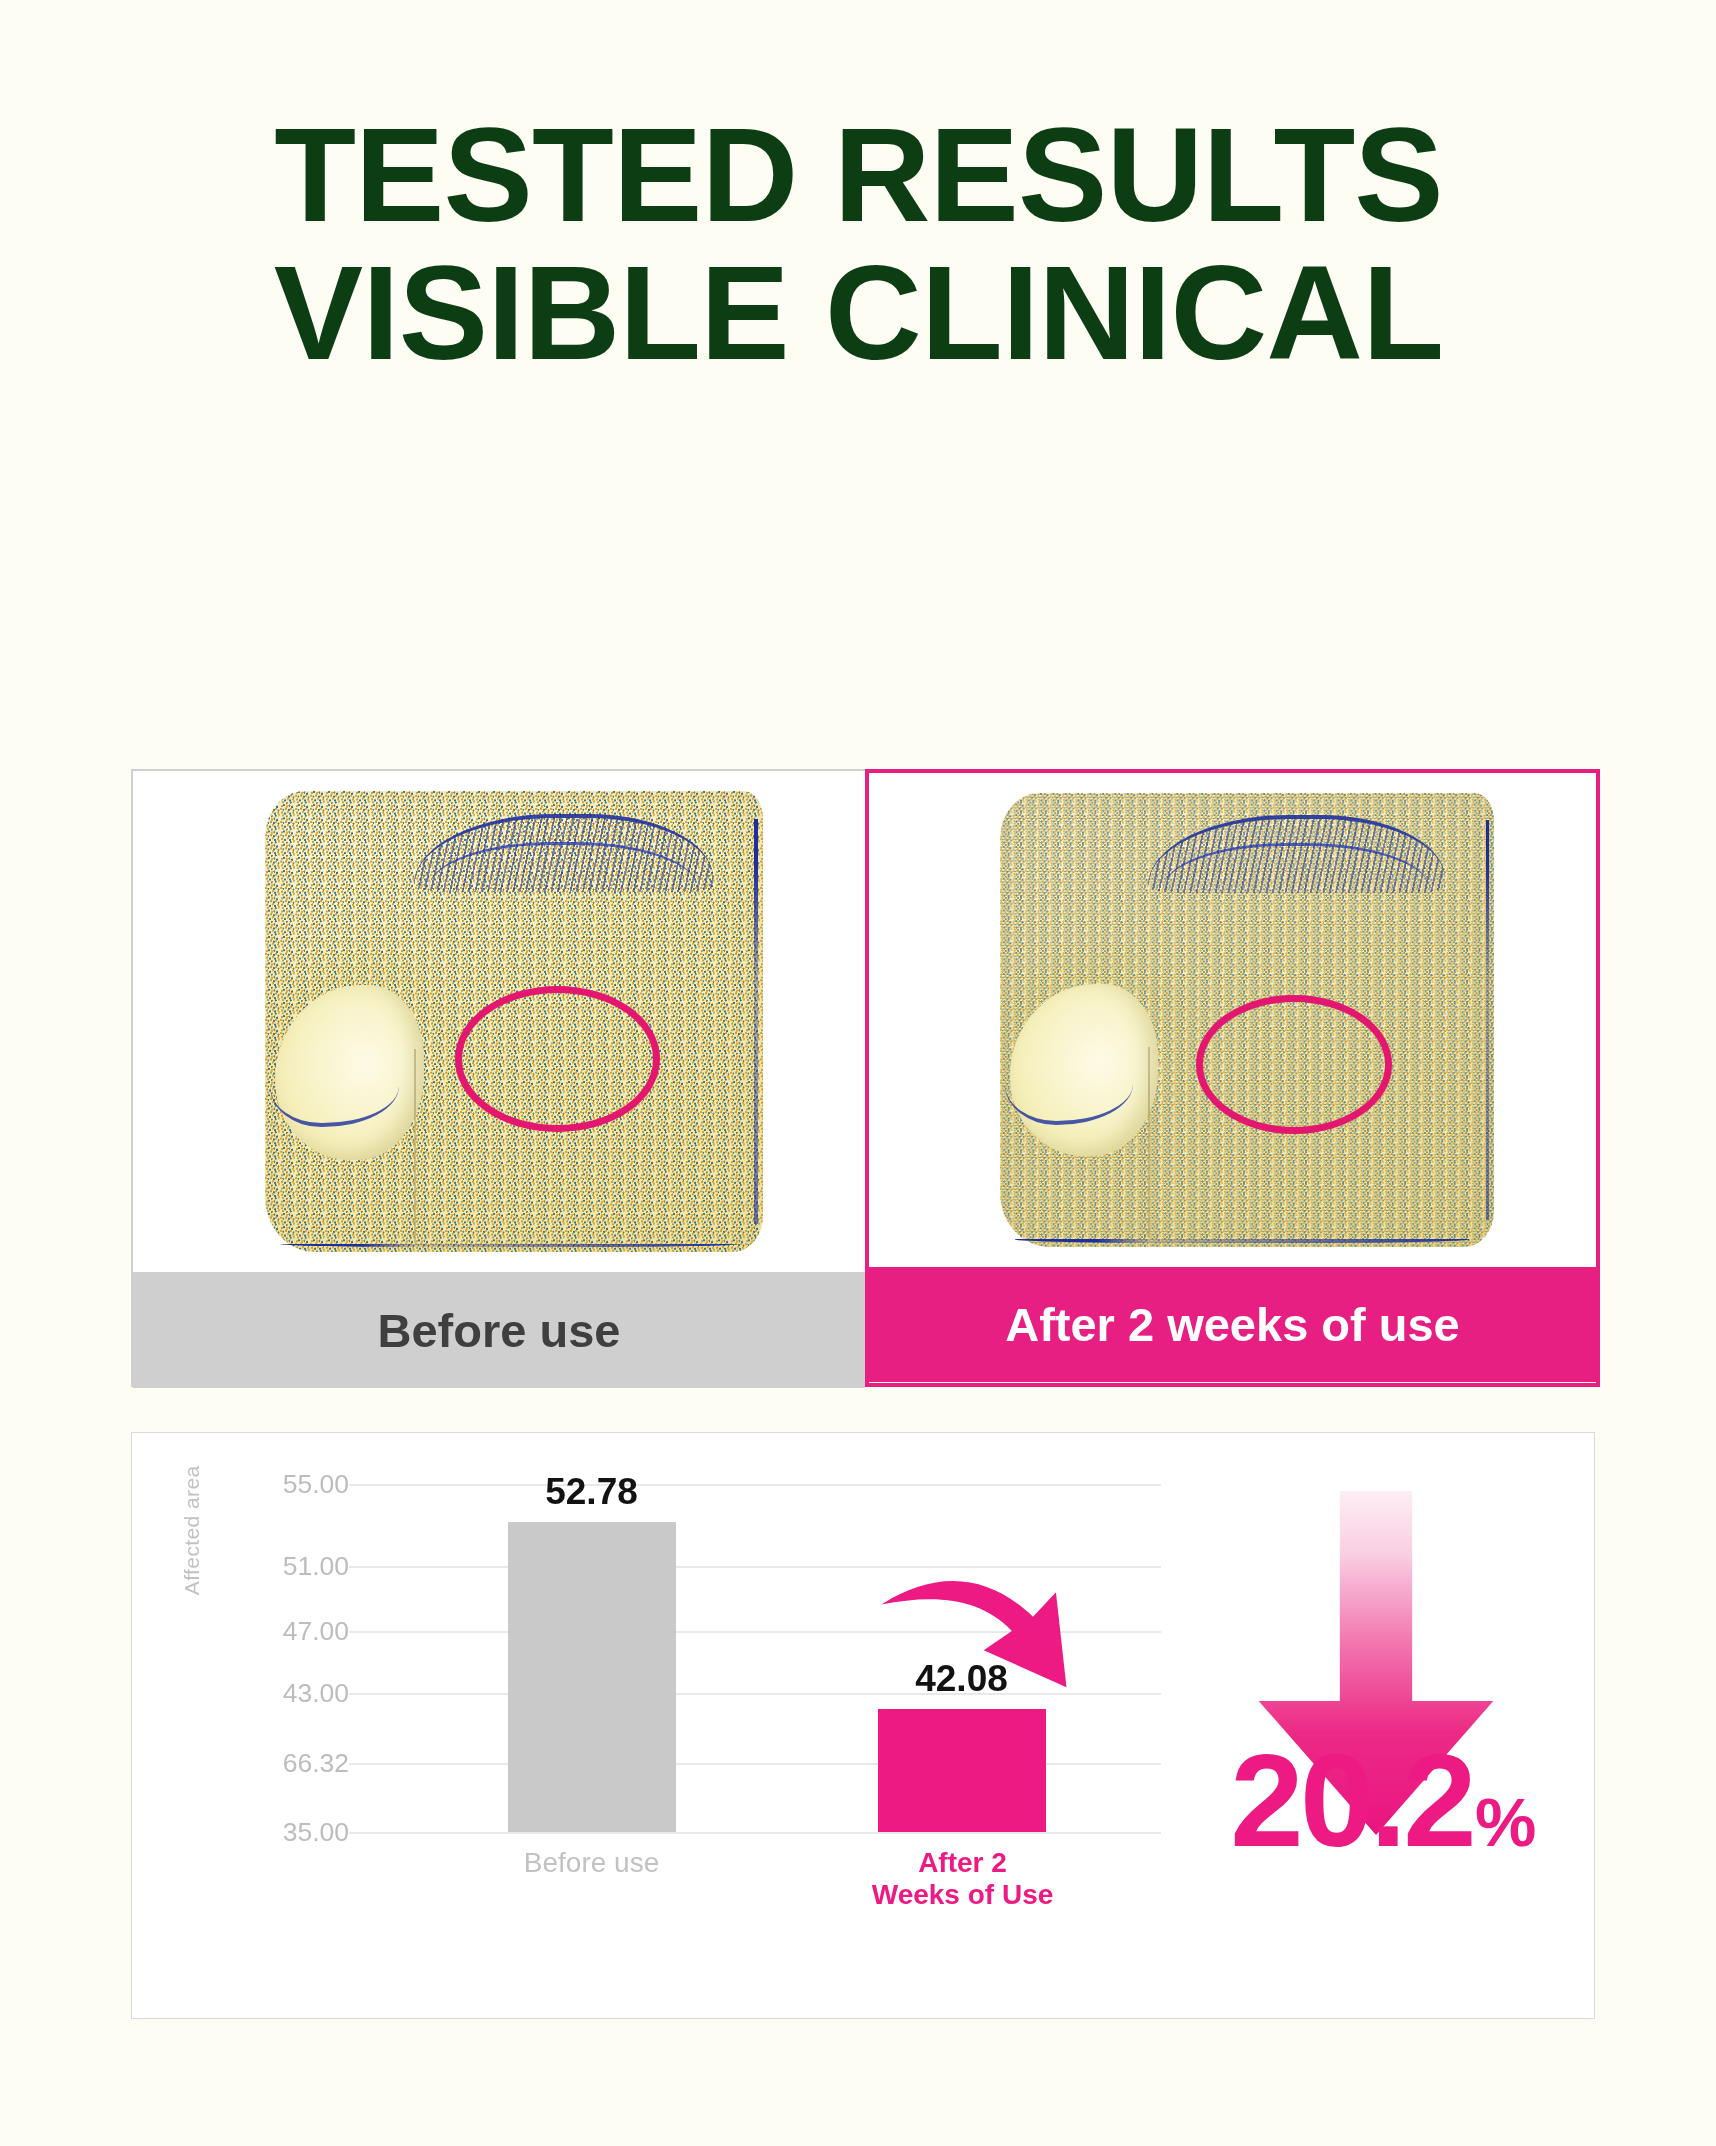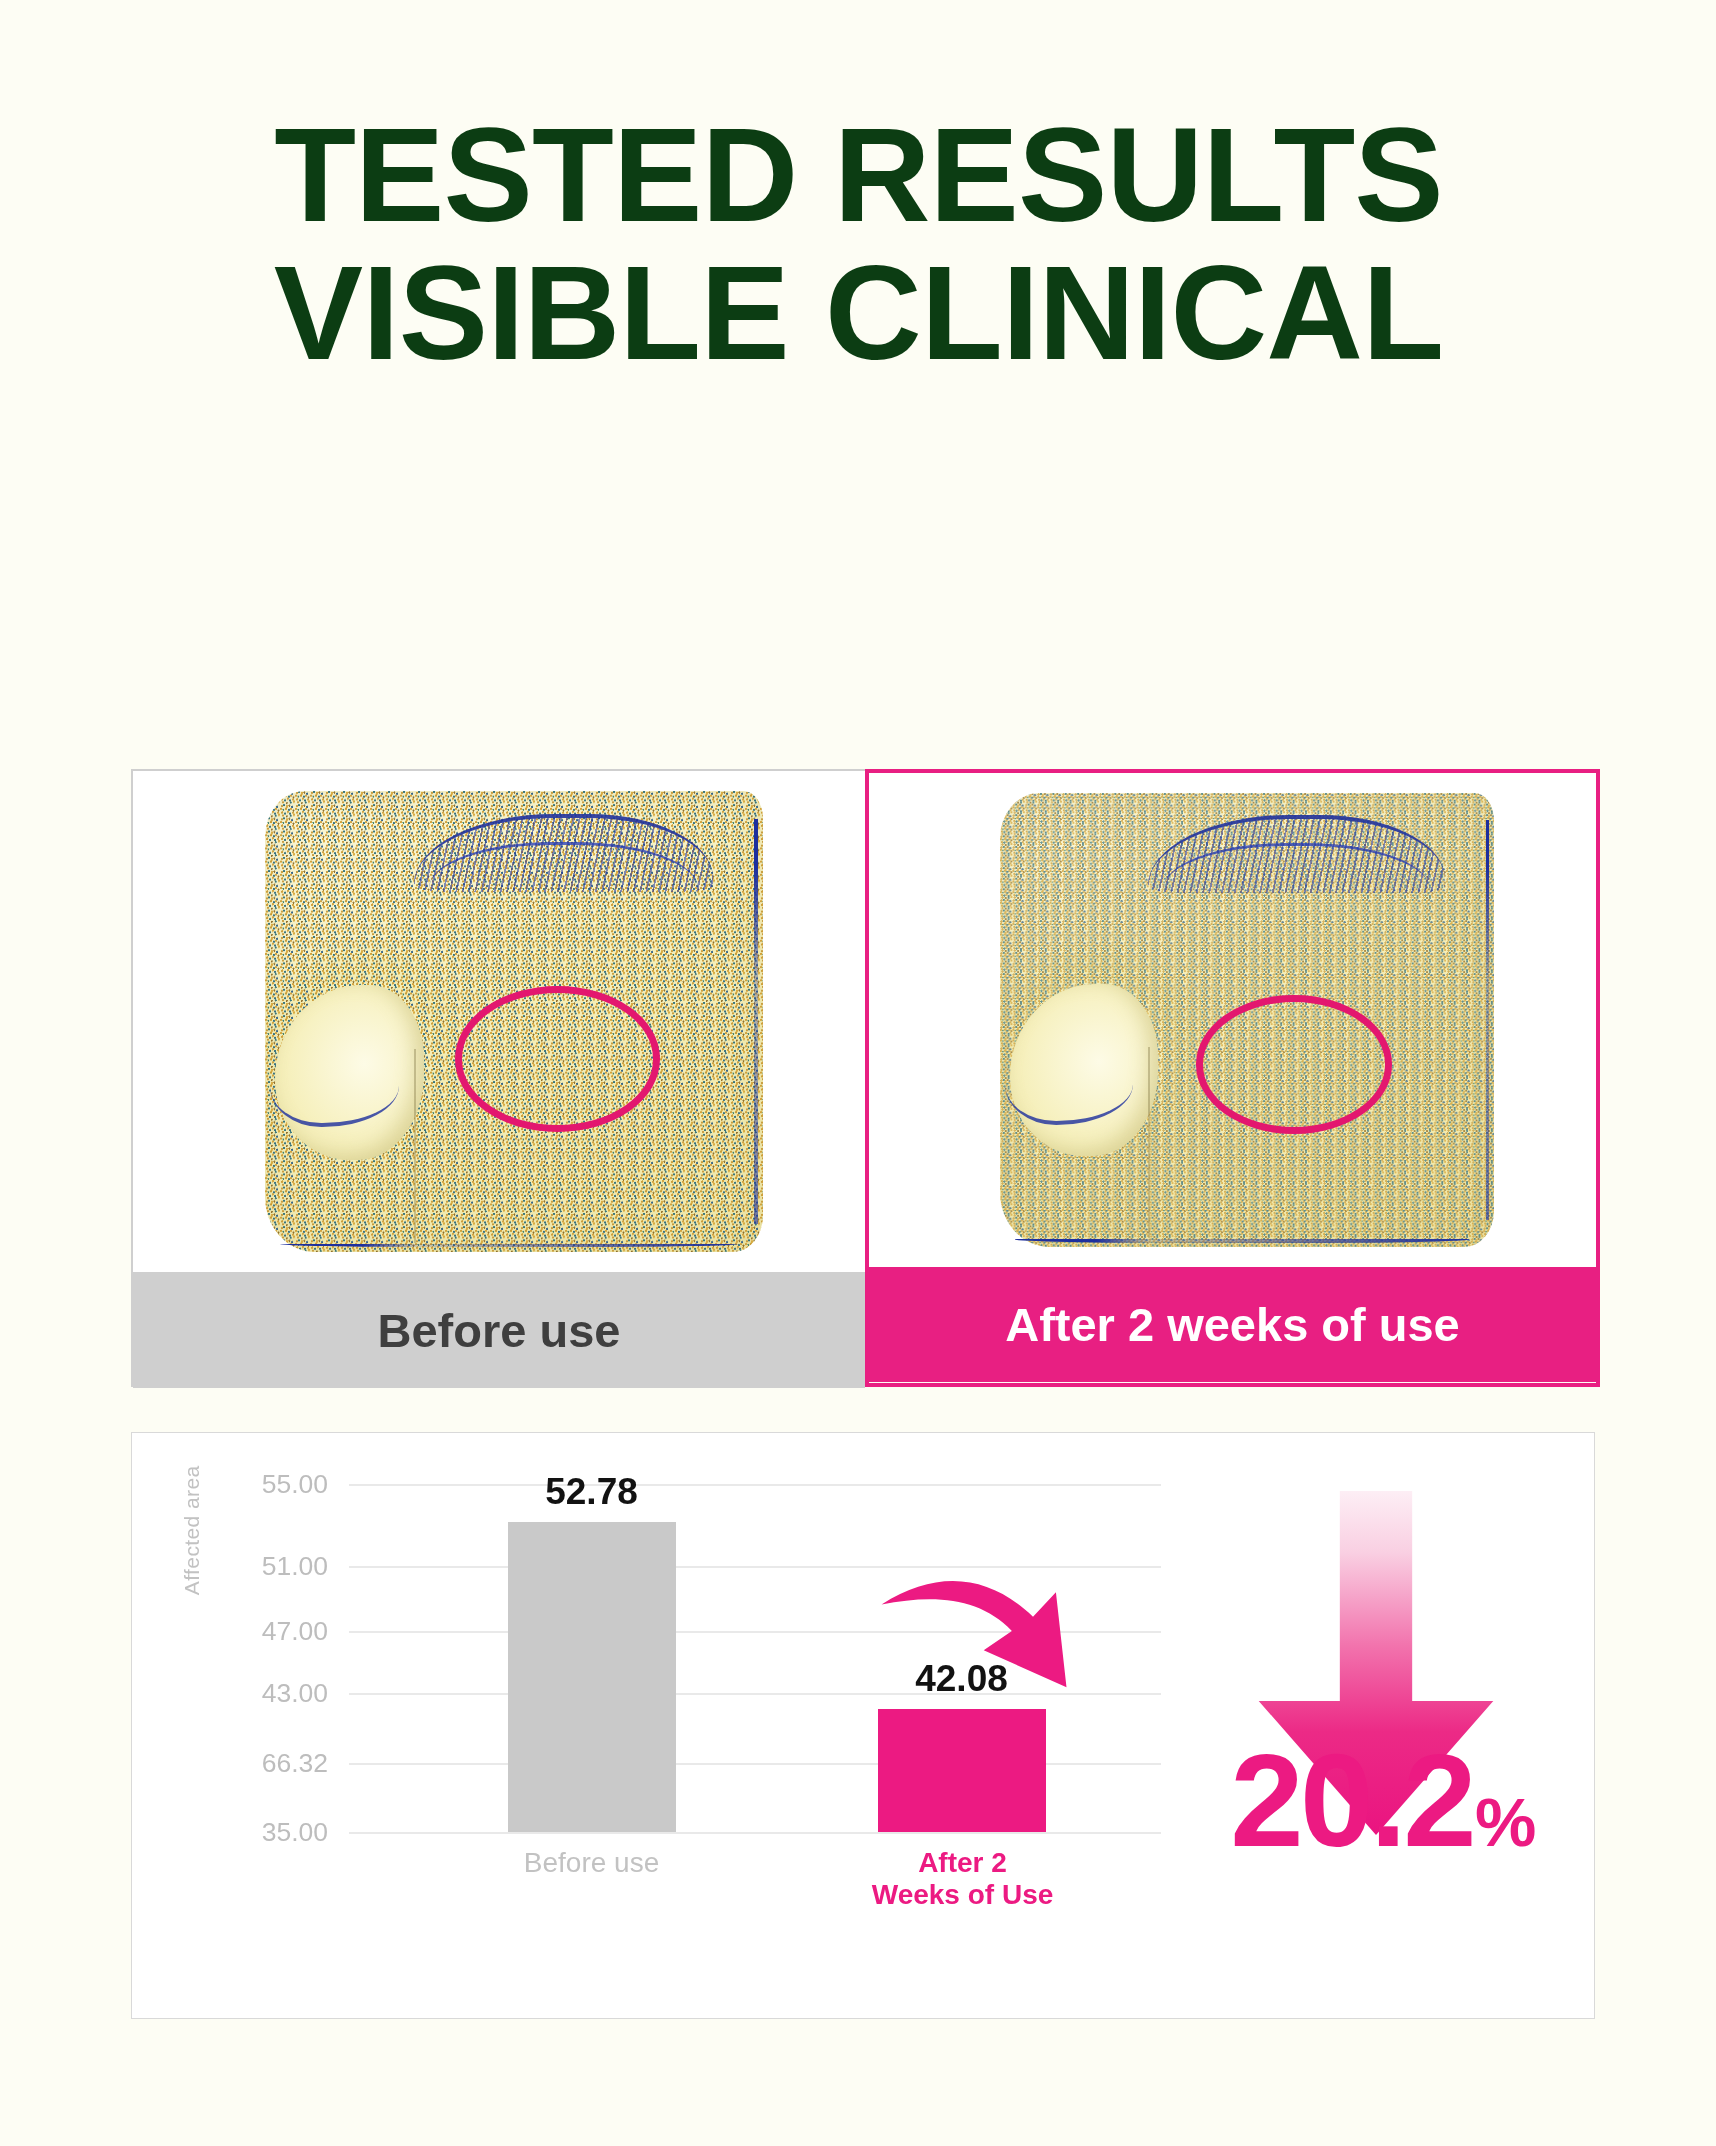--- a/index.html
+++ b/index.html
@@ -223,21 +223,20 @@
   .gridline {
     position: absolute;
     left: 0;
     width: 100%;
     height: 1.8px;
     background: #e9e9e9;
   }
   .ytick {
     position: absolute;
     right: 100%;
-    margin-right: 21px;
     transform: translateY(-50%);
     font-size: 26.5px;
     color: #bdbdbd;
     white-space: nowrap;
   }
 
   .bar {
     position: absolute;
     bottom: 0;
   }

